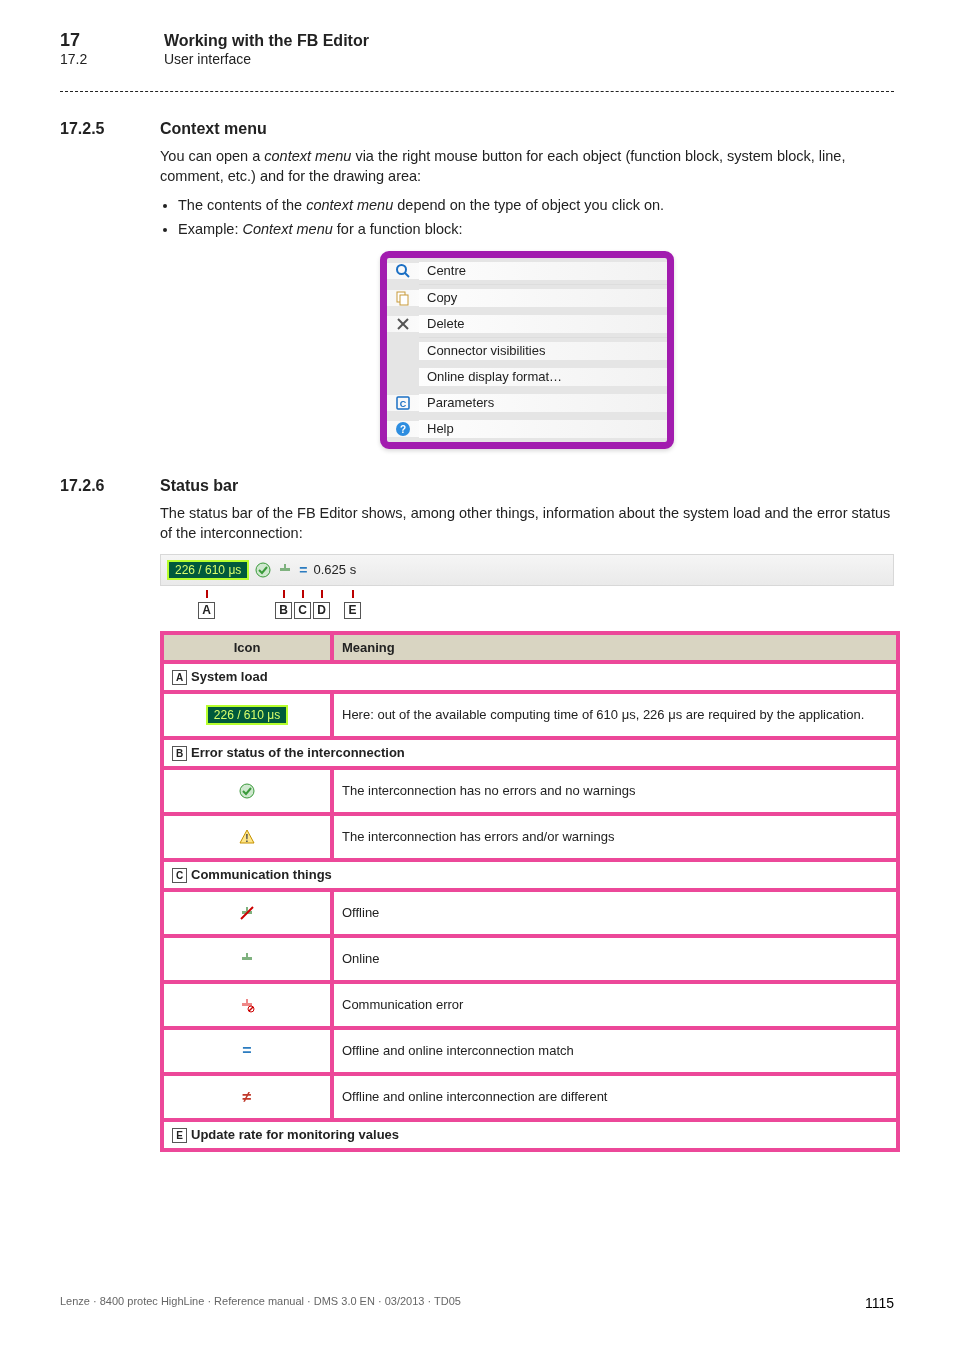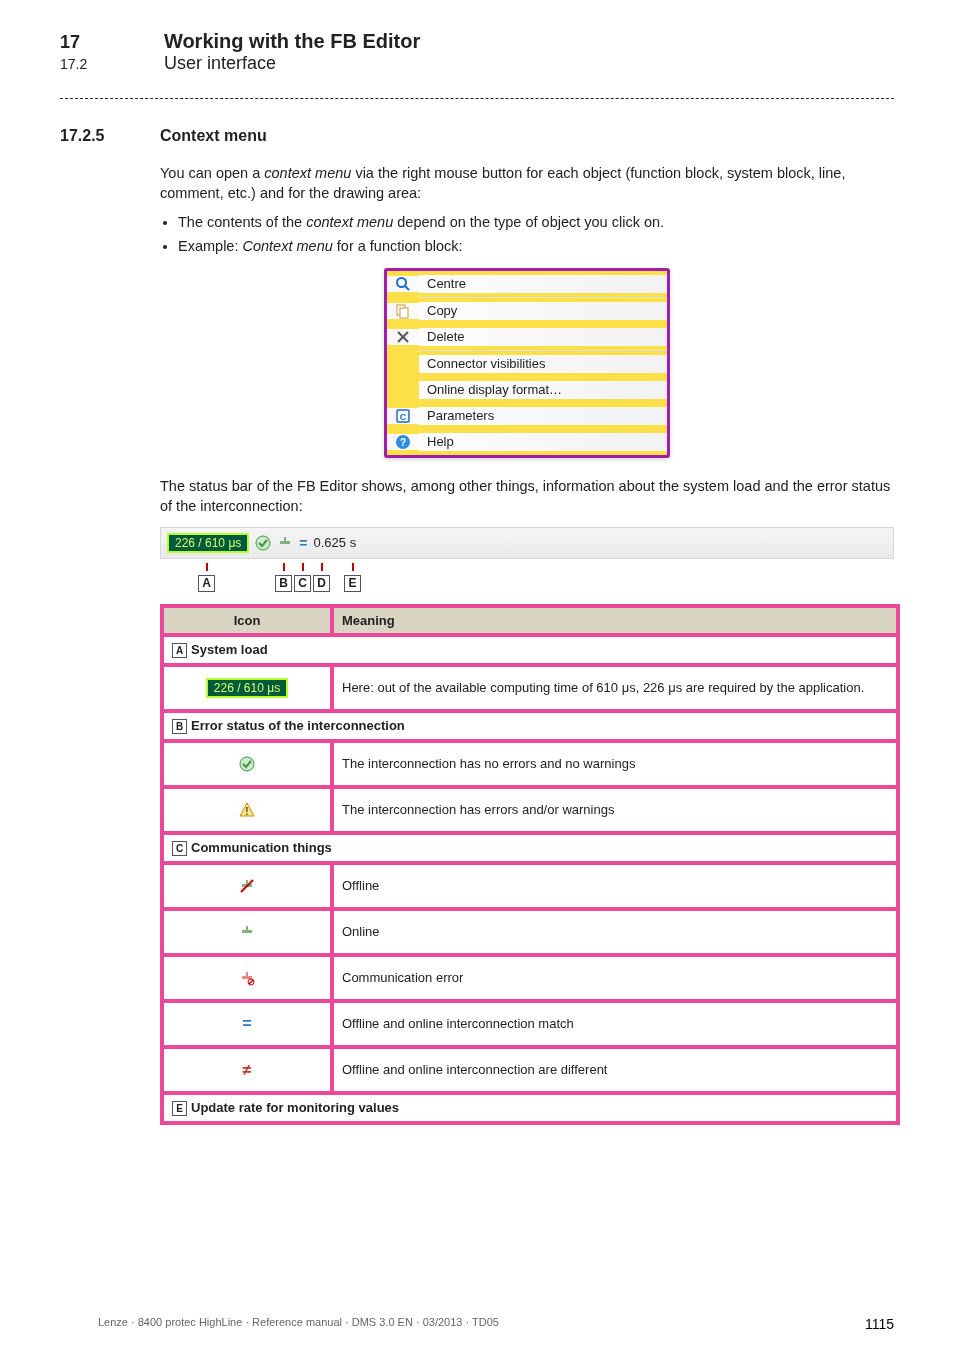--- a/index.html
+++ b/index.html
@@ -18,30 +18,30 @@
     box-sizing: border-box;
     position: relative;
   }
   .hdr-num {
     font-size: 18px;
     font-weight: 600;
     display: inline-block;
     width: 100px;
   }
   .hdr-title {
-    font-size: 20px;
+    font-size: 16px;
     font-weight: 600;
   }
   .hdr-sub-num {
     font-size: 14px;
     display: inline-block;
     width: 100px;
   }
   .hdr-sub-title {
-    font-size: 18px;
+    font-size: 14px;
   }
   .dashed-sep {
     margin-top: 24px;
     border: none;
     border-top: 1.5px dashed #222;
   }
   .sec-heading {
     margin-top: 28px;
     display: flex;
     align-items: baseline;
@@ -50,40 +50,40 @@
     font-weight: 700;
     font-size: 16px;
     width: 100px;
   }
   .sec-title {
     font-weight: 700;
     font-size: 16px;
   }
   .bodytext {
     margin-left: 100px;
-    margin-top: 18px;
+    margin-top: 8px;
     line-height: 1.4;
     font-size: 14.5px;
   }
   .bodytext ul {
     padding-left: 18px;
     margin: 8px 0;
   }
   .bodytext li {
     margin: 4px 0;
   }
   em { font-style: italic; }
 
   
   .ctx-menu {
     margin: 12px auto 0 auto;
     width: 280px;
-    border: 3px solid #a21caf;
-    border-radius: 3px;
-    background: #fde047;
+    border: 7px solid #a21caf;
+    border-radius: 9px;
+    background: #e5e5e5;
     box-shadow: 0 2px 4px rgba(0,0,0,0.15);
     font-size: 13px;
   }
   .ctx-row {
     display: flex;
     align-items: center;
     height: 26px;
   }
   .ctx-icon-col {
     width: 32px;
@@ -185,28 +185,27 @@
     text-align: center;
     line-height: 13px;
     font-size: 10px;
     font-weight: 700;
     margin-right: 4px;
     background: #fff;
   }
 
   .footer {
     position: absolute;
-    bottom: 18px;
+    bottom: 39px;
     left: 60px;
     right: 60px;
     display: flex;
     justify-content: space-between;
     font-size: 11px;
     color: #666;
-    margin-left: 38px;
   }
 
   
   svg.ic { width: 16px; height: 16px; display: inline-block; vertical-align: middle; }
 </style>
 </head>
 <body>
 
 <div class="page">
 
@@ -285,20 +284,24 @@
           <svg class="ic" viewBox="0 0 16 16">
               <circle cx="8" cy="8" r="7" fill="#2d8de0"></circle>
               <text x="8" y="12" font-size="10" font-weight="700" fill="#fff" text-anchor="middle">?</text>
             </svg>
         </div>
         <div class="ctx-label-col">Help</div>
       </div>
     </div>
   </div>
 
+  <div class="sec-heading">
+    <span class="sec-num">17.2.6</span>
+    <span class="sec-title">Status bar</span>
+  </div>
 
   <div class="bodytext">
     <div>The status bar of the FB Editor shows, among other things, information about the system load and the error status of the interconnection:</div>
   </div>
 
   <div class="status-wrap">
     <div class="status-bar">
       <span class="status-load">226 / 610 μs</span>
       <svg class="ic" viewBox="0 0 16 16">
           <circle cx="8" cy="8" r="7" fill="#cfe8cf" stroke="#3a9a3a"></circle>

